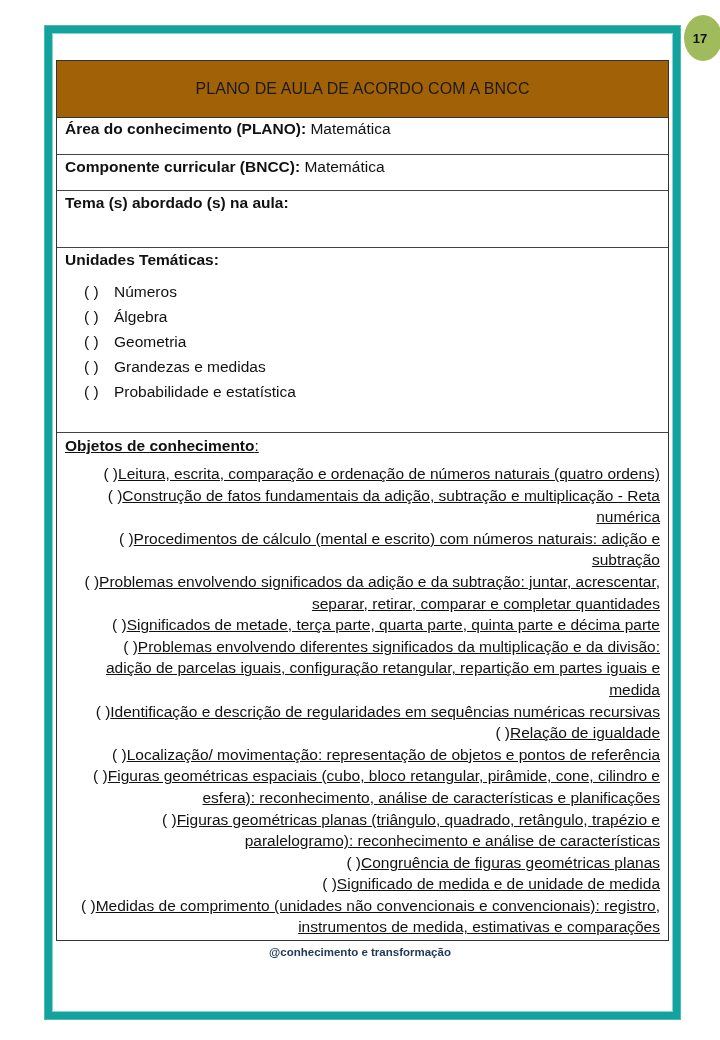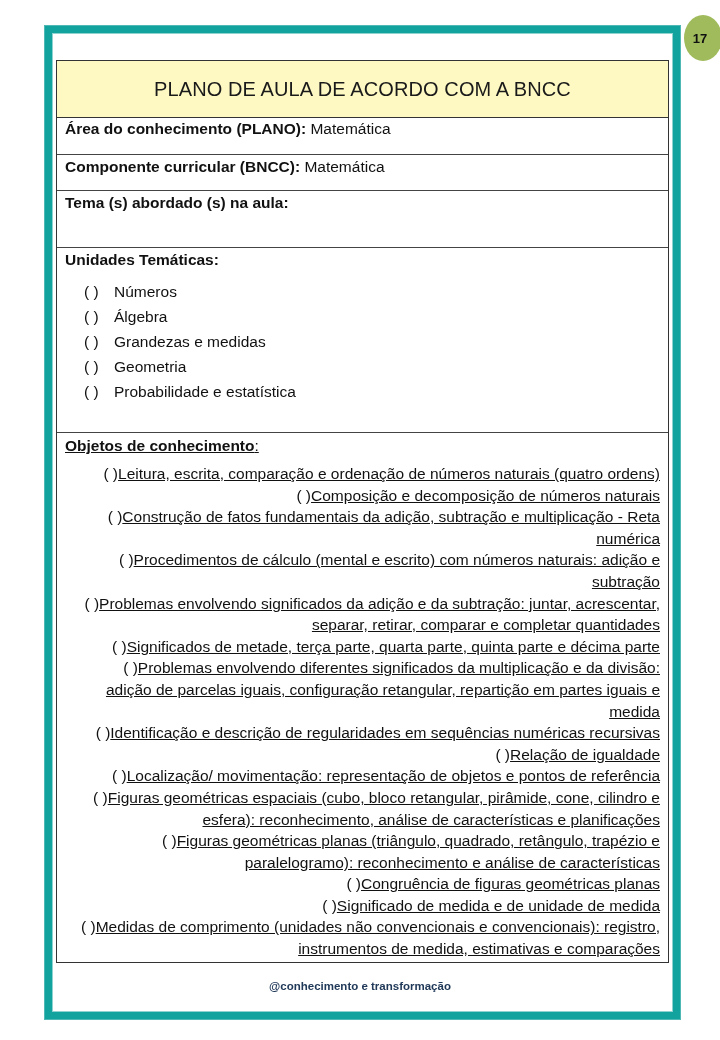--- a/index.html
+++ b/index.html
@@ -19,40 +19,40 @@
     display: flex; align-items: center; justify-content: center;
     font-weight: bold; font-size: 13px; color: #111;
     padding-right: 6px; box-sizing: border-box;
   }
   .table {
     position: absolute; left: 56px; top: 60px; width: 613px;
     border: 1px solid #333; box-sizing: border-box;
     font-size: 15.5px; color: #111;
   }
   .hdr {
-    height: 56px; background: #fef9c3; border-bottom: 1px solid #333;
+    height: 56px; background: #a16207; border-bottom: 1px solid #333;
     display: flex; align-items: center; justify-content: center;
-    font-size: 20px; color: #1a1a1a; letter-spacing: 0.1px;
+    font-size: 16px; color: #1a1a1a; letter-spacing: 0.1px;
   }
   .row { border-bottom: 1px solid #444; padding: 2px 8px 0 8px; box-sizing: border-box; }
   .row:last-child { border-bottom: none; }
   .lbl { font-weight: bold; }
   .r-area { height: 37px; }
   .r-comp { height: 36px; padding-top: 3px; }
   .r-tema { height: 57px; padding-top: 3px; }
   .r-unid { height: 185px; padding-top: 3px; }
   .r-obj { padding-top: 4px; padding-bottom: 2px; text-decoration: underline; }
   .list { margin: 0; padding: 0; list-style: none; }
   .unid-list { margin-top: 10px; margin-left: 19px; }
   .unid-list li { height: 25px; line-height: 25px; }
   .obj-list { margin-top: 8px; text-align: right; }
   .obj-list li { line-height: 21.6px; }
   .paren { display: inline-block; width: 30px; }
   .footer {
-    position: absolute; left: 0; width: 720px; top: 980px; text-align: center;
+    position: absolute; left: 0; width: 720px; top: 946px; text-align: center;
     font-size: 11.5px; font-weight: bold; color: #223a5a;
   }
 </style>
 </head>
 <body>
 
 <div class="frame">
   <div class="frame-inner"></div>
 </div>
 
@@ -73,31 +73,30 @@
 
   <div class="row r-tema">
     <span class="lbl">Tema (s) abordado (s) na aula:</span>
   </div>
 
   <div class="row r-unid">
     <div class="lbl">Unidades Temáticas:</div>
     <ul class="list unid-list" id="unid-list">
         <li><span class="paren">(    )</span><span>Números</span></li>
         <li><span class="paren">(    )</span><span>Álgebra</span></li>
+        <li><span class="paren">(    )</span><span>Geometria</span></li>
         <li><span class="paren">(    )</span><span>Grandezas e medidas</span></li>
-        <li><span class="paren">(    )</span><span>Geometria</span></li>
         <li><span class="paren">(    )</span><span>Probabilidade e estatística</span></li>
       </ul>
   </div>
 
   <div class="row r-obj">
     <div><span class="lbl">Objetos de conhecimento</span><span>:</span></div>
     <ul class="list obj-list" id="obj-list">
         <li><span class="paren">(    )</span><span>Leitura, escrita, comparação e ordenação de números naturais (quatro ordens)</span></li>
-        <li><span class="paren">(    )</span><span>Composição e decomposição de números naturais</span></li>
         <li><span class="paren">(    )</span><span>Construção de fatos fundamentais da adição, subtração e multiplicação - Reta numérica</span></li>
         <li><span class="paren">(    )</span><span>Procedimentos de cálculo (mental e escrito) com números naturais: adição e subtração</span></li>
         <li><span class="paren">(    )</span><span>Problemas envolvendo significados da adição e da subtração: juntar, acrescentar, separar, retirar, comparar e completar quantidades</span></li>
         <li><span class="paren">(    )</span><span>Significados de metade, terça parte, quarta parte, quinta parte e décima parte</span></li>
         <li><span class="paren">(    )</span><span>Problemas envolvendo diferentes significados da multiplicação e da divisão: adição de parcelas iguais, configuração retangular, repartição em partes iguais e medida</span></li>
         <li><span class="paren">(    )</span><span>Identificação e descrição de regularidades em sequências numéricas recursivas</span></li>
         <li><span class="paren">(    )</span><span>Relação de igualdade</span></li>
         <li><span class="paren">(    )</span><span>Localização/ movimentação: representação de objetos e pontos de referência</span></li>
         <li><span class="paren">(    )</span><span>Figuras geométricas espaciais (cubo, bloco retangular, pirâmide, cone, cilindro e esfera): reconhecimento, análise de características e planificações</span></li>
         <li><span class="paren">(    )</span><span>Figuras geométricas planas (triângulo, quadrado, retângulo, trapézio e paralelogramo): reconhecimento e análise de características</span></li>

